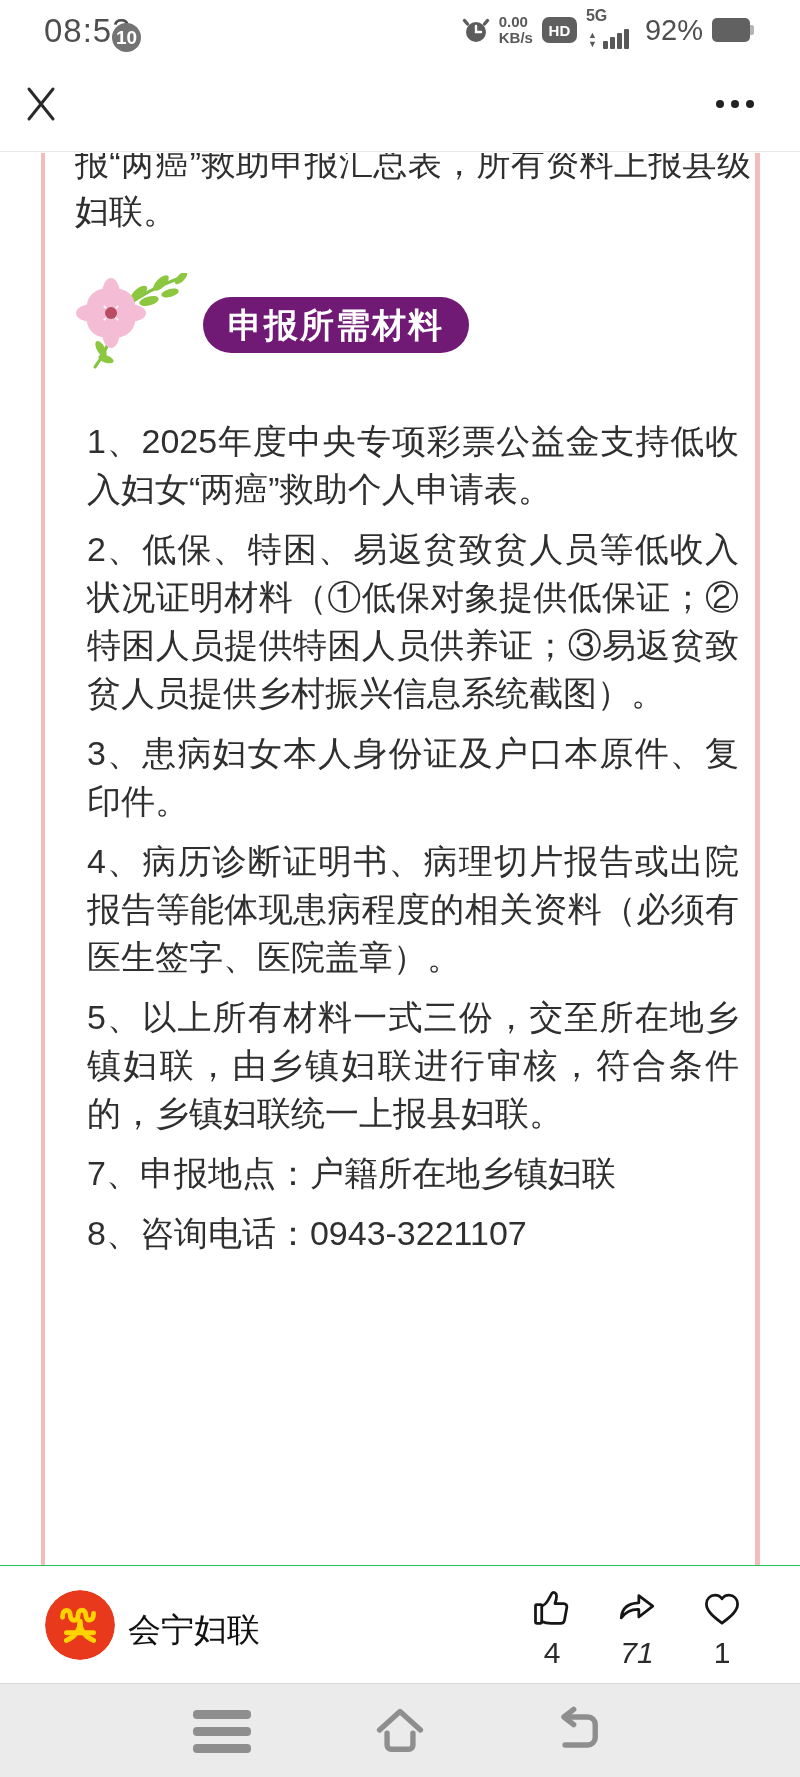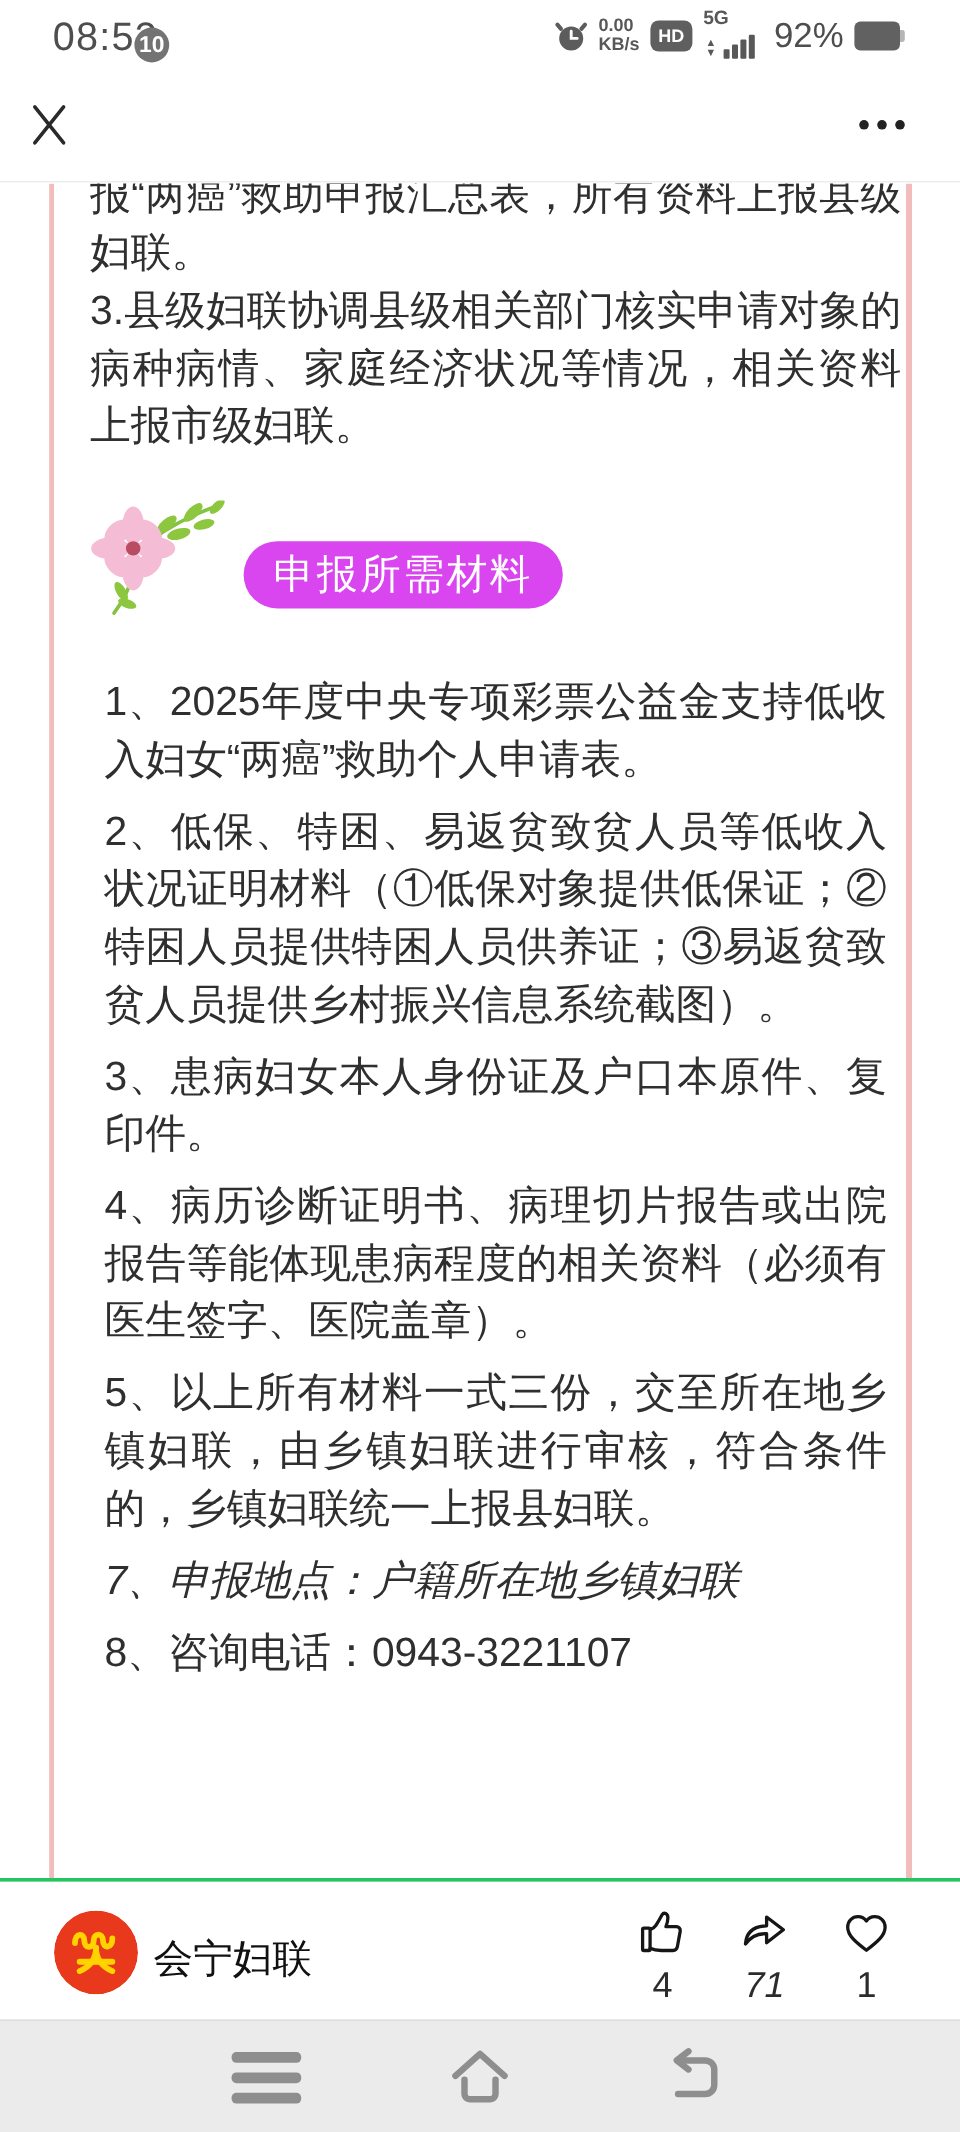--- a/index.html
+++ b/index.html
@@ -40,30 +40,30 @@
   .content { position:absolute; top:153px; left:0; width:786px; height:1412px; background:#fff; overflow:hidden; }
   .pink-line { position:absolute; top:0; bottom:0; background:#f2bcbd; }
   .pl-left { left:41px; width:4px; }
   .pl-right { left:755px; width:5px; }
   .text-col { position:relative; margin:-14px 0 0 75px; width:676px;
               font-size:34px; line-height:48px; color:#2f2f2f; text-align:justify;
               word-break:break-all; }
   .para { margin:0; }
   .section-header { position:relative; height:126px; margin-top:44px; }
   .flower { position:absolute; left:-2px; top:-6px; }
-  .badge-pill { position:absolute; left:128px; top:28px; height:56px; line-height:56px;
-                padding:0 25px; border-radius:28px; background:#d946ef; color:#ffffff;
-                font-size:34px; font-weight:400; letter-spacing:2px; }
+  .badge-pill { position:absolute; left:128px; top:18px; height:56px; line-height:56px;
+                padding:0 25px; border-radius:28px; background:#701a75; color:#ffffff;
+                font-size:34px; font-weight:700; letter-spacing:2px; }
   .item { margin:12px; }
-  .gap-sm { margin-top:8px;font-style:italic; }
+  .gap-sm { margin-top:8px; }
   .gap-md { margin-top:12px; }
 
   
   .footer { position:absolute; top:1565px; left:0; width:800px; height:118px; background:#fff;
-            border-top:3px solid #22c55e; }
+            border-top:1px solid #22c55e; }
   .avatar { position:absolute; left:45px; top:24px; width:70px; height:70px; border-radius:50%; overflow:hidden; cursor:pointer; }
   .acct-name { position:absolute; left:128px; top:42px; font-size:33px; color:#111; }
   .action { position:absolute; width:60px; text-align:center; cursor:pointer; }
   .action svg { display:block; margin:0 auto; }
   .action .cnt { margin-top:6px; font-size:30px; color:#2b2b2b; }
   .act-like { left:522px; top:20px; }
   .act-share { left:607px; top:20px;font-style:italic; }
   .act-fav { left:692px; top:20px; }
 
   
@@ -125,21 +125,20 @@
       <i></i>
     </div>
 </div>
 
 <div class="content">
   <div class="pink-line pl-left"></div>
   <div class="pink-line pl-right"></div>
 
   <div class="text-col">
     <p class="para">报“两癌”救助申报汇总表，所有资料上报县级妇联。</p>
-    <p class="para">3.县级妇联协调县级相关部门核实申请对象的病种病情、家庭经济状况等情况，相关资料上报市级妇联。</p>
 
     <div class="section-header">
       <svg class="flower" width="130" height="100" viewBox="0 0 130 100">
         <g stroke="#82c341" stroke-width="3" stroke-linecap="round" fill="none">
           <path d="M52 34 C70 20 88 12 104 6"></path>
           <path d="M38 62 C34 76 28 86 22 94"></path>
         </g>
         <g fill="#8dc63f">
           <ellipse cx="66" cy="20" rx="10" ry="4.5" transform="rotate(-40 66 20)"></ellipse>
           <ellipse cx="76" cy="28" rx="10" ry="4.5" transform="rotate(-15 76 28)"></ellipse>

